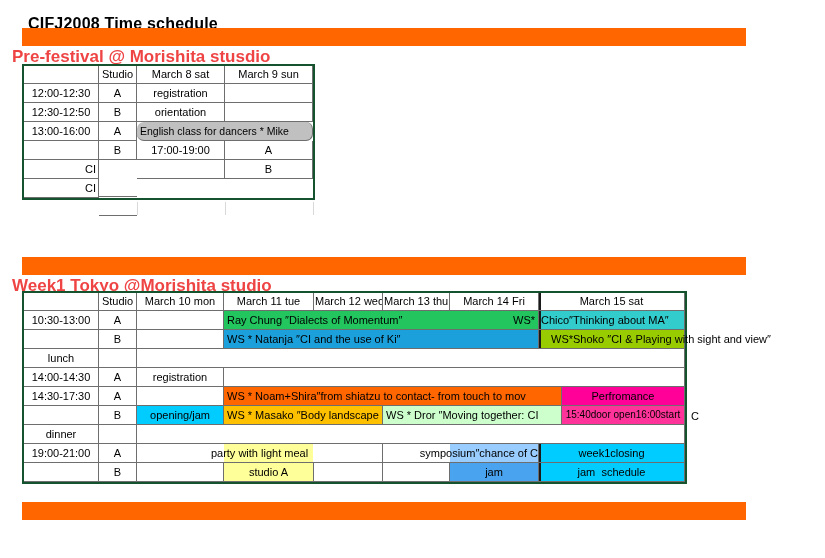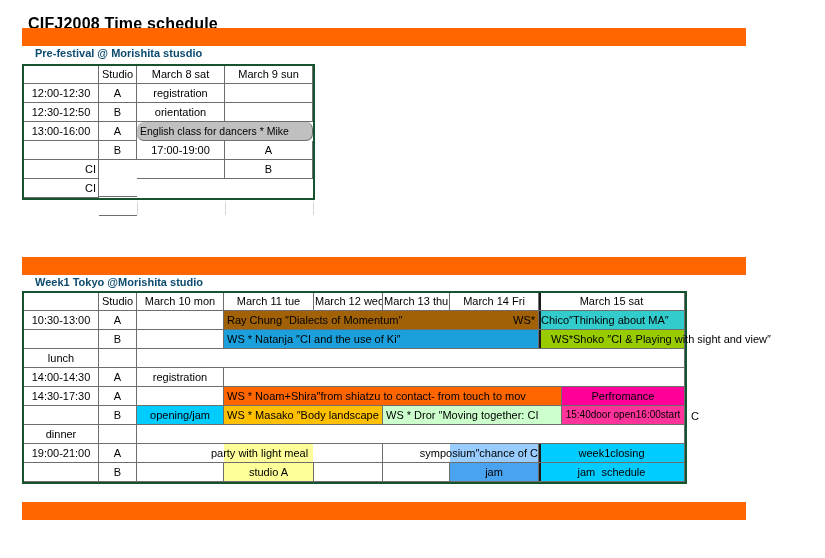--- a/index.html
+++ b/index.html
@@ -1,41 +1,41 @@
 <!DOCTYPE html>
 <html><head>
 <meta charset="utf-8">
 <style>
   html,body{margin:0;padding:0;background:#fff;}
   body{position:relative;width:825px;height:558px;overflow:hidden;
        font-family:"Liberation Sans","DejaVu Sans",sans-serif;color:#000;}
 
   .title{position:absolute;left:28px;top:8px;font-size:16px;font-weight:bold;letter-spacing:.2px;margin-top:7px;}
   .banner{position:absolute;left:22px;width:724px;height:18px;background:#FF6600;}
-  .sec-heading{position:absolute;left:35px;font-size:11px;font-weight:bold;color:#0c4a6e;white-space:pre;}
+  .sec-heading{position:absolute;left:12px;font-size:17px;font-weight:bold;color:#ef4444;white-space:pre;}
 
   .tbl{position:absolute;display:grid;border:2px solid #14532d;background:#fff;}
   #t1{left:22px;top:64px;grid-template-columns:75px 38px 88px 88px;grid-template-rows:18px repeat(6,19px);}
   #t2{left:22px;top:291px;grid-template-columns:75px 38px 87px 90px 69px 67px 89px 23px 123px;grid-template-rows:18px repeat(9,19px);}
 
   .c{border-right:1px solid #6e6e6e;border-bottom:1px solid #6e6e6e;
      font-size:11px;line-height:1;display:flex;align-items:center;justify-content:center;
      overflow:hidden;white-space:pre;background:#fff;}
   .c.l{justify-content:flex-start;padding-left:3px;}
   .c.r{justify-content:flex-end;padding-right:2px;}
   .c.ovf{overflow:visible;position:relative;z-index:3;}
   .c.small{font-size:10.5px;}
   .c.tiny{font-size:10px;}
   .c.split{justify-content:space-between;padding:0 3px;}
   .bl2{box-shadow:inset 2px 0 0 #1a1a1a;}
 
   
   .bg-gray{background:#C0C0C0;border-radius:7px;}
   .bg-pink{background:#FF99CC;margin-top:36px;}
-  .bg-ltcyan{background:#a16207;}
+  .bg-ltcyan{background:#22c55e;}
   .bg-teal{background:#33CCCC;}
   .bg-blue{background:#1CA0DC;}
   .bg-green{background:#99CC00;}
   .bg-orange{background:#FF6600;}
   .bg-magenta{background:#FF0099;}
   .bg-cyan{background:#00CCFF;}
   .bg-amber{background:#FFC000;}
   .bg-palegreen{background:#CCFFCC;}
   .bg-hotpink{background:#FF3399;}
   .bg-jam{background:#4AA3EE;}

